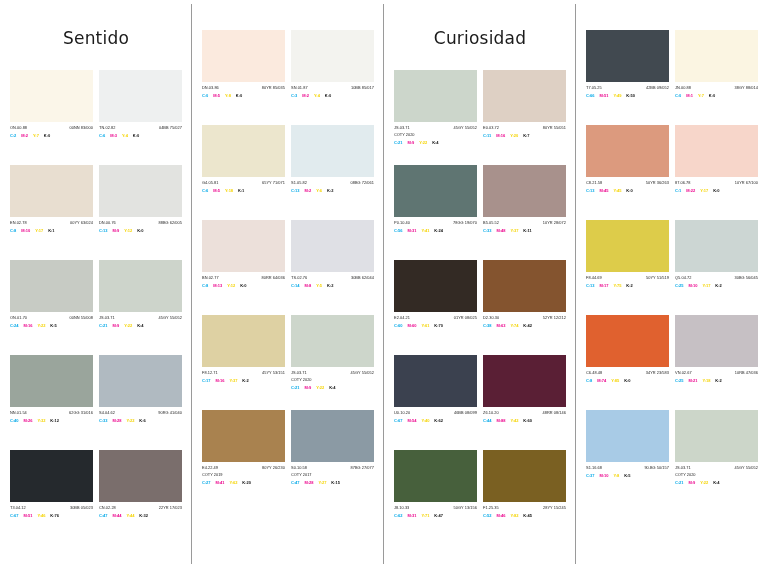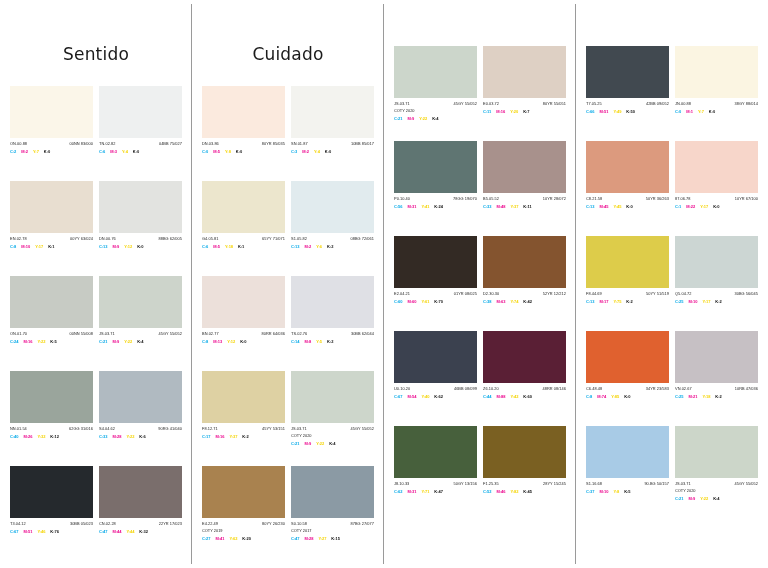--- a/index.html
+++ b/index.html
@@ -5,21 +5,21 @@
   html,body{margin:0;padding:0;}
   body{
     width:768px;height:568px;background:#ffffff;
     font-family:"Liberation Sans", sans-serif;
     overflow:hidden;
   }
   .sheet{display:flex;width:768px;height:568px;box-sizing:border-box;}
   .column{
     position:relative;
     width:192px;height:568px;box-sizing:border-box;
-    padding:16px 10px;
+    padding:0 10px;
   }
   .col-divider{
     position:absolute;top:4px;right:0;width:1px;height:560px;background:#9a9a9a;
   }
   .col-title{
     text-align:center;
     font-size:17px;
     font-weight:400;
     color:#1b1b1b;
     letter-spacing:.2px;
@@ -208,21 +208,20 @@
             <span class="c-c">C:47</span>
             <span class="c-m">M:44</span>
             <span class="c-y">Y:44</span>
             <span class="c-k">K:32</span>
           </div>
         </div>
       </div>
       <div class="col-divider"></div>
     </div>
     <div class="column">
-      <div class="col-title">Cuidado</div>
       <div class="grid">
         <div class="swatch">
           <div class="chip" style="background: rgb(251, 234, 222);"></div>
           <div class="codes">
             <span class="code-left">DN.03.86</span>
             <span class="code-right">80YR 85/035</span>
           </div>
           <div class="cmyk">
             <span class="c-c">C:0</span>
             <span class="c-m">M:5</span>
@@ -341,164 +340,165 @@
           <div class="codes">
             <span class="code-left">S0.10.58</span>
             <span class="code-right">87BG 27/077</span>
           </div>
           <div class="coty">COTY 2017</div>
           <div class="cmyk">
             <span class="c-c">C:47</span>
             <span class="c-m">M:28</span>
             <span class="c-y">Y:27</span>
             <span class="c-k">K:15</span>
+          </div>
+        </div>
+      </div>
+      <div class="col-divider"></div>
+    </div>
+    <div class="column">
+      <div class="col-title">Curiosidad</div>
+      <div class="grid">
+        <div class="swatch">
+          <div class="chip" style="background: rgb(204, 214, 203);"></div>
+          <div class="codes">
+            <span class="code-left">JS.03.71</span>
+            <span class="code-right">45GY 55/052</span>
+          </div>
+          <div class="coty">COTY 2020</div>
+          <div class="cmyk">
+            <span class="c-c">C:21</span>
+            <span class="c-m">M:9</span>
+            <span class="c-y">Y:22</span>
+            <span class="c-k">K:4</span>
+          </div>
+        </div>
+        <div class="swatch">
+          <div class="chip" style="background: rgb(222, 208, 196);"></div>
+          <div class="codes">
+            <span class="code-left">E0.03.72</span>
+            <span class="code-right">80YR 55/051</span>
+          </div>
+          <div class="cmyk">
+            <span class="c-c">C:11</span>
+            <span class="c-m">M:16</span>
+            <span class="c-y">Y:20</span>
+            <span class="c-k">K:7</span>
+          </div>
+        </div>
+        <div class="swatch">
+          <div class="chip" style="background: rgb(95, 117, 114);"></div>
+          <div class="codes">
+            <span class="code-left">P0.10.40</span>
+            <span class="code-right">78GG 19/070</span>
+          </div>
+          <div class="cmyk">
+            <span class="c-c">C:56</span>
+            <span class="c-m">M:31</span>
+            <span class="c-y">Y:41</span>
+            <span class="c-k">K:24</span>
+          </div>
+        </div>
+        <div class="swatch">
+          <div class="chip" style="background: rgb(168, 145, 140);"></div>
+          <div class="codes">
+            <span class="code-left">B5.05.52</span>
+            <span class="code-right">10YR 28/072</span>
+          </div>
+          <div class="cmyk">
+            <span class="c-c">C:33</span>
+            <span class="c-m">M:48</span>
+            <span class="c-y">Y:37</span>
+            <span class="c-k">K:11</span>
+          </div>
+        </div>
+        <div class="swatch">
+          <div class="chip" style="background: rgb(51, 42, 36);"></div>
+          <div class="codes">
+            <span class="code-left">E2.04.21</span>
+            <span class="code-right">01YR 08/025</span>
+          </div>
+          <div class="cmyk">
+            <span class="c-c">C:60</span>
+            <span class="c-m">M:60</span>
+            <span class="c-y">Y:61</span>
+            <span class="c-k">K:70</span>
+          </div>
+        </div>
+        <div class="swatch">
+          <div class="chip" style="background: rgb(132, 84, 47);"></div>
+          <div class="codes">
+            <span class="code-left">D2.30.30</span>
+            <span class="code-right">52YR 12/212</span>
+          </div>
+          <div class="cmyk">
+            <span class="c-c">C:38</span>
+            <span class="c-m">M:63</span>
+            <span class="c-y">Y:74</span>
+            <span class="c-k">K:42</span>
+          </div>
+        </div>
+        <div class="swatch">
+          <div class="chip" style="background: rgb(59, 65, 79);"></div>
+          <div class="codes">
+            <span class="code-left">U0.10.20</span>
+            <span class="code-right">46BB 08/099</span>
+          </div>
+          <div class="cmyk">
+            <span class="c-c">C:67</span>
+            <span class="c-m">M:54</span>
+            <span class="c-y">Y:40</span>
+            <span class="c-k">K:62</span>
+          </div>
+        </div>
+        <div class="swatch">
+          <div class="chip" style="background: rgb(90, 31, 53);"></div>
+          <div class="codes">
+            <span class="code-left">Z6.10.20</span>
+            <span class="code-right">48RR 08/146</span>
+          </div>
+          <div class="cmyk">
+            <span class="c-c">C:44</span>
+            <span class="c-m">M:88</span>
+            <span class="c-y">Y:42</span>
+            <span class="c-k">K:60</span>
+          </div>
+        </div>
+        <div class="swatch">
+          <div class="chip" style="background: rgb(71, 96, 60);"></div>
+          <div class="codes">
+            <span class="code-left">J8.10.33</span>
+            <span class="code-right">50GY 13/156</span>
+          </div>
+          <div class="cmyk">
+            <span class="c-c">C:62</span>
+            <span class="c-m">M:31</span>
+            <span class="c-y">Y:71</span>
+            <span class="c-k">K:47</span>
+          </div>
+        </div>
+        <div class="swatch">
+          <div class="chip" style="background: rgb(122, 96, 34);"></div>
+          <div class="codes">
+            <span class="code-left">F1.25.35</span>
+            <span class="code-right">28YY 15/245</span>
+          </div>
+          <div class="cmyk">
+            <span class="c-c">C:52</span>
+            <span class="c-m">M:46</span>
+            <span class="c-y">Y:82</span>
+            <span class="c-k">K:45</span>
           </div>
         </div>
       </div>
       <div class="col-divider"></div>
     </div>
     <div class="column">
       <div class="grid">
         <div class="swatch">
-          <div class="chip" style="background: rgb(204, 214, 203);"></div>
-          <div class="codes">
-            <span class="code-left">JS.03.71</span>
-            <span class="code-right">45GY 55/052</span>
-          </div>
-          <div class="coty">COTY 2020</div>
-          <div class="cmyk">
-            <span class="c-c">C:21</span>
-            <span class="c-m">M:9</span>
-            <span class="c-y">Y:22</span>
-            <span class="c-k">K:4</span>
-          </div>
-        </div>
-        <div class="swatch">
-          <div class="chip" style="background: rgb(222, 208, 196);"></div>
-          <div class="codes">
-            <span class="code-left">E0.03.72</span>
-            <span class="code-right">80YR 55/051</span>
-          </div>
-          <div class="cmyk">
-            <span class="c-c">C:11</span>
-            <span class="c-m">M:16</span>
-            <span class="c-y">Y:20</span>
-            <span class="c-k">K:7</span>
-          </div>
-        </div>
-        <div class="swatch">
-          <div class="chip" style="background: rgb(95, 117, 114);"></div>
-          <div class="codes">
-            <span class="code-left">P0.10.40</span>
-            <span class="code-right">78GG 19/070</span>
-          </div>
-          <div class="cmyk">
-            <span class="c-c">C:56</span>
-            <span class="c-m">M:31</span>
-            <span class="c-y">Y:41</span>
-            <span class="c-k">K:24</span>
-          </div>
-        </div>
-        <div class="swatch">
-          <div class="chip" style="background: rgb(168, 145, 140);"></div>
-          <div class="codes">
-            <span class="code-left">B5.05.52</span>
-            <span class="code-right">10YR 28/072</span>
-          </div>
-          <div class="cmyk">
-            <span class="c-c">C:33</span>
-            <span class="c-m">M:48</span>
-            <span class="c-y">Y:37</span>
-            <span class="c-k">K:11</span>
-          </div>
-        </div>
-        <div class="swatch">
-          <div class="chip" style="background: rgb(51, 42, 36);"></div>
-          <div class="codes">
-            <span class="code-left">E2.04.21</span>
-            <span class="code-right">01YR 08/025</span>
-          </div>
-          <div class="cmyk">
-            <span class="c-c">C:60</span>
-            <span class="c-m">M:60</span>
-            <span class="c-y">Y:61</span>
-            <span class="c-k">K:70</span>
-          </div>
-        </div>
-        <div class="swatch">
-          <div class="chip" style="background: rgb(132, 84, 47);"></div>
-          <div class="codes">
-            <span class="code-left">D2.30.30</span>
-            <span class="code-right">52YR 12/212</span>
-          </div>
-          <div class="cmyk">
-            <span class="c-c">C:38</span>
-            <span class="c-m">M:63</span>
-            <span class="c-y">Y:74</span>
-            <span class="c-k">K:42</span>
-          </div>
-        </div>
-        <div class="swatch">
-          <div class="chip" style="background: rgb(59, 65, 79);"></div>
-          <div class="codes">
-            <span class="code-left">U0.10.20</span>
-            <span class="code-right">46BB 08/099</span>
-          </div>
-          <div class="cmyk">
-            <span class="c-c">C:67</span>
-            <span class="c-m">M:54</span>
-            <span class="c-y">Y:40</span>
-            <span class="c-k">K:62</span>
-          </div>
-        </div>
-        <div class="swatch">
-          <div class="chip" style="background: rgb(90, 31, 53);"></div>
-          <div class="codes">
-            <span class="code-left">Z6.10.20</span>
-            <span class="code-right">48RR 08/146</span>
-          </div>
-          <div class="cmyk">
-            <span class="c-c">C:44</span>
-            <span class="c-m">M:88</span>
-            <span class="c-y">Y:42</span>
-            <span class="c-k">K:60</span>
-          </div>
-        </div>
-        <div class="swatch">
-          <div class="chip" style="background: rgb(71, 96, 60);"></div>
-          <div class="codes">
-            <span class="code-left">J8.10.33</span>
-            <span class="code-right">50GY 13/156</span>
-          </div>
-          <div class="cmyk">
-            <span class="c-c">C:62</span>
-            <span class="c-m">M:31</span>
-            <span class="c-y">Y:71</span>
-            <span class="c-k">K:47</span>
-          </div>
-        </div>
-        <div class="swatch">
-          <div class="chip" style="background: rgb(122, 96, 34);"></div>
-          <div class="codes">
-            <span class="code-left">F1.25.35</span>
-            <span class="code-right">28YY 15/245</span>
-          </div>
-          <div class="cmyk">
-            <span class="c-c">C:52</span>
-            <span class="c-m">M:46</span>
-            <span class="c-y">Y:82</span>
-            <span class="c-k">K:45</span>
-          </div>
-        </div>
-      </div>
-      <div class="col-divider"></div>
-    </div>
-    <div class="column">
-      <div class="grid">
-        <div class="swatch">
           <div class="chip" style="background: rgb(65, 73, 80);"></div>
           <div class="codes">
             <span class="code-left">T7.05.25</span>
             <span class="code-right">42BB 09/052</span>
           </div>
           <div class="cmyk">
             <span class="c-c">C:66</span>
             <span class="c-m">M:51</span>
             <span class="c-y">Y:49</span>
             <span class="c-k">K:50</span>

